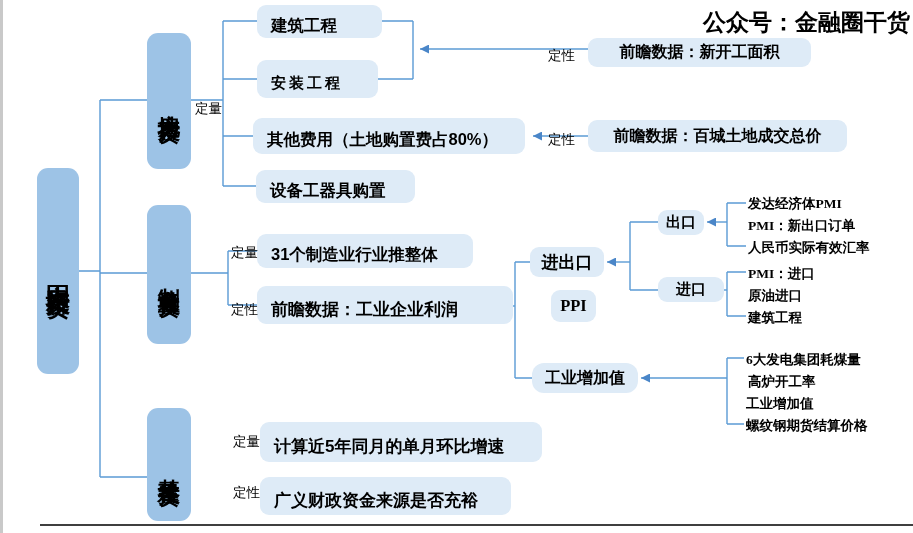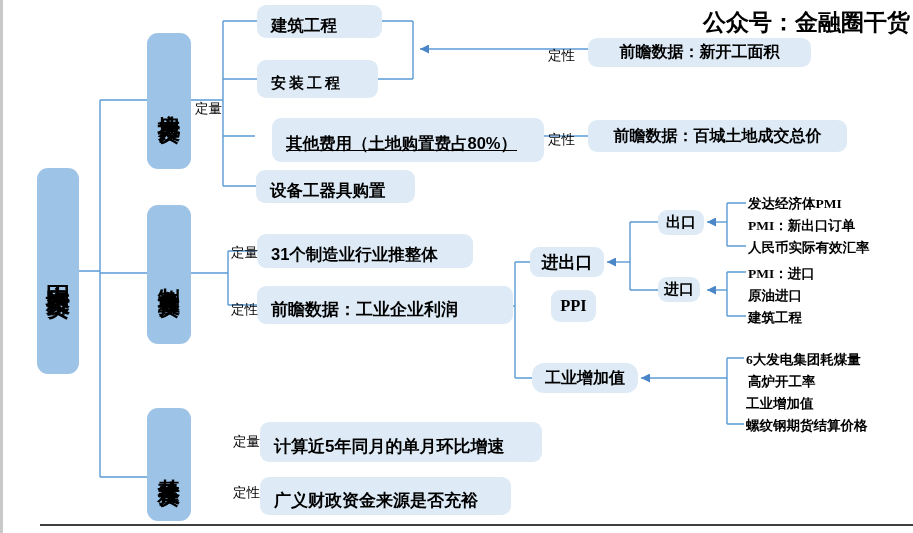--- a/index.html
+++ b/index.html
@@ -68,34 +68,34 @@
   <div class="header">公众号：金融圈干货</div>
 
   <div class="vbox root" style="left:37px;top:168px;width:42px;height:206px;">固定资产投资</div>
 
   <div class="vbox cat" style="left:147px;top:33px;width:44px;height:136px;">房地产投资</div>
   <div class="vbox cat" style="left:147px;top:205px;width:44px;height:139px;">制造业投资</div>
   <div class="vbox cat" style="left:147px;top:408px;width:44px;height:113px;">基建投资</div>
 
   <div class="ibox" style="left:257px;top:5px;width:125px;height:33px;">建筑工程</div>
   <div class="ibox serif" style="left:257px;top:60px;width:121px;height:38px;">安装工程</div>
-  <div class="ibox" style="left:272px;top:118px;width:272px;height:44px;text-decoration:underline;">其他费用（土地购置费占80%）</div>
+  <div class="ibox" style="left:253px;top:118px;width:272px;height:36px;">其他费用（土地购置费占80%）</div>
   <div class="ibox" style="left:256px;top:170px;width:159px;height:33px;">设备工器具购置</div>
 
   <div class="ibox center" style="left:588px;top:38px;width:223px;height:29px;font-size:16px;">前瞻数据：新开工面积</div>
   <div class="ibox center" style="left:588px;top:120px;width:259px;height:32px;font-size:16px;">前瞻数据：百城土地成交总价</div>
 
   <div class="ibox" style="left:257px;top:234px;width:216px;height:34px;">31个制造业行业推整体</div>
   <div class="ibox" style="left:257px;top:286px;width:256px;height:38px;font-size:17px;">前瞻数据：工业企业利润</div>
 
   <div class="ibox center" style="left:530px;top:247px;width:74px;height:30px;font-size:17px;">进出口</div>
   <div class="ibox center" style="left:551px;top:290px;width:45px;height:32px;font-family:'Liberation Serif',serif;">PPI</div>
   <div class="ibox center" style="left:532px;top:363px;width:106px;height:30px;font-size:16px;border-radius:12px;">工业增加值</div>
   <div class="ibox center" style="left:658px;top:210px;width:46px;height:25px;font-size:15px;">出口</div>
-  <div class="ibox center" style="left:658px;top:277px;width:42px;height:25px;font-size:15px;">进口</div>
+  <div class="ibox center" style="left:658px;top:277px;width:66px;height:25px;font-size:15px;">进口</div>
 
   <div class="txt" style="left:748px;top:195px;">发达经济体PMI</div>
   <div class="txt" style="left:748px;top:217px;">PMI：新出口订单</div>
   <div class="txt" style="left:748px;top:239px;">人民币实际有效汇率</div>
 
   <div class="txt" style="left:748px;top:265px;">PMI：进口</div>
   <div class="txt" style="left:748px;top:287px;">原油进口</div>
   <div class="txt" style="left:748px;top:309px;">建筑工程</div>
 
   <div class="txt" style="left:746px;top:351px;">6大发电集团耗煤量</div>

